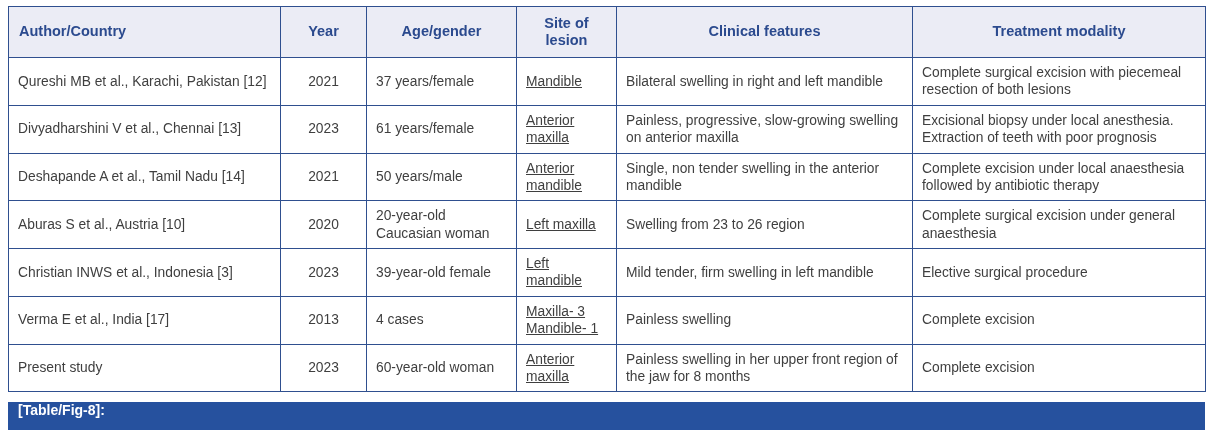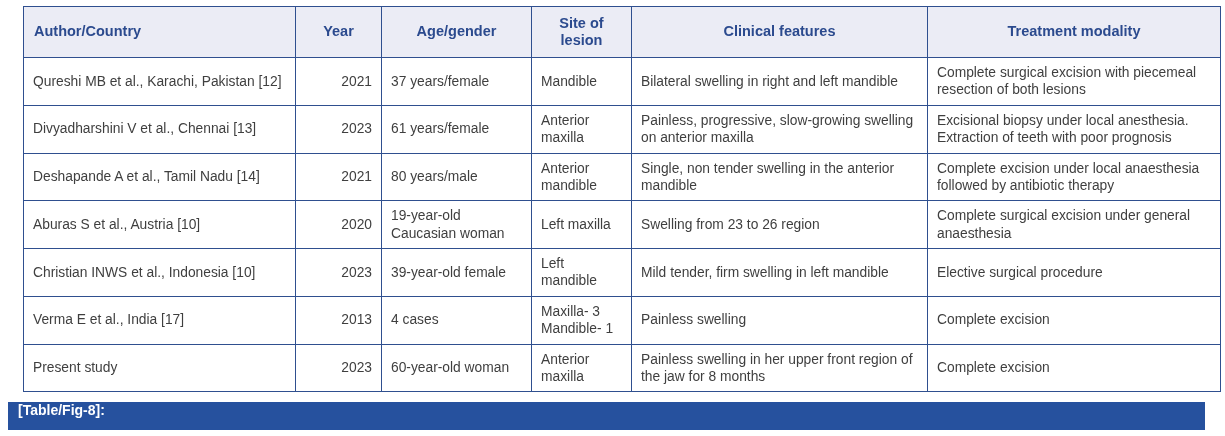--- a/index.html
+++ b/index.html
@@ -14,21 +14,21 @@
     overflow: hidden;
   }
   .page {
     position: relative;
     width: 1225px;
     height: 436px;
     box-sizing: border-box;
   }
   .table-wrap {
     position: absolute;
-    left: 23px;
+    left: 8px;
     top: 6px;
     width: 1197px;
   }
   table.cof-table {
     border-collapse: collapse;
     width: 1197px;
     table-layout: fixed;
   }
   table.cof-table th,
   table.cof-table td {
@@ -57,23 +57,23 @@
     text-align: center;
   }
   tbody td {
     color: #3f3f3f;
     font-size: 13.8px;
     line-height: 1.26;
     padding: 6px 9px;
     background: #ffffff;
   }
   td.c-author { text-align: left; }
-  td.c-year   { text-align: right; }
+  td.c-year   { text-align: center; }
   td.c-age    { text-align: left; }
-  td.c-site   { text-align: left; }
+  td.c-site   { text-align: left; text-decoration: underline; }
   td.c-clin   { text-align: left; }
   td.c-treat  { text-align: left; }
 
   tbody tr { height: 43px; }
 
   .caption-bar {
     position: absolute;
     left: 8px;
     top: 402px;
     width: 1197px;
@@ -136,35 +136,35 @@
           <td class="c-author">Divyadharshini V et al., Chennai [13]</td>
           <td class="c-year">2023</td>
           <td class="c-age">61 years/female</td>
           <td class="c-site">Anterior maxilla</td>
           <td class="c-clin">Painless, progressive, slow-growing swelling on anterior maxilla</td>
           <td class="c-treat">Excisional biopsy under local anesthesia. Extraction of teeth with poor prognosis</td>
         </tr>
         <tr>
           <td class="c-author">Deshapande A et al., Tamil Nadu [14]</td>
           <td class="c-year">2021</td>
-          <td class="c-age">80 years/male</td>
+          <td class="c-age">50 years/male</td>
           <td class="c-site">Anterior mandible</td>
           <td class="c-clin">Single, non tender swelling in the anterior mandible</td>
           <td class="c-treat">Complete excision under local anaesthesia followed by antibiotic therapy</td>
         </tr>
         <tr>
           <td class="c-author">Aburas S et al., Austria [10]</td>
           <td class="c-year">2020</td>
-          <td class="c-age">19-year-old Caucasian woman</td>
+          <td class="c-age">20-year-old Caucasian woman</td>
           <td class="c-site">Left maxilla</td>
           <td class="c-clin">Swelling from 23 to 26 region</td>
           <td class="c-treat">Complete surgical excision under general anaesthesia</td>
         </tr>
         <tr>
-          <td class="c-author">Christian INWS et al., Indonesia [10]</td>
+          <td class="c-author">Christian INWS et al., Indonesia [3]</td>
           <td class="c-year">2023</td>
           <td class="c-age">39-year-old female</td>
           <td class="c-site">Left mandible</td>
           <td class="c-clin">Mild tender, firm swelling in left mandible</td>
           <td class="c-treat">Elective surgical procedure</td>
         </tr>
         <tr>
           <td class="c-author">Verma E et al., India [17]</td>
           <td class="c-year">2013</td>
           <td class="c-age">4 cases</td>

